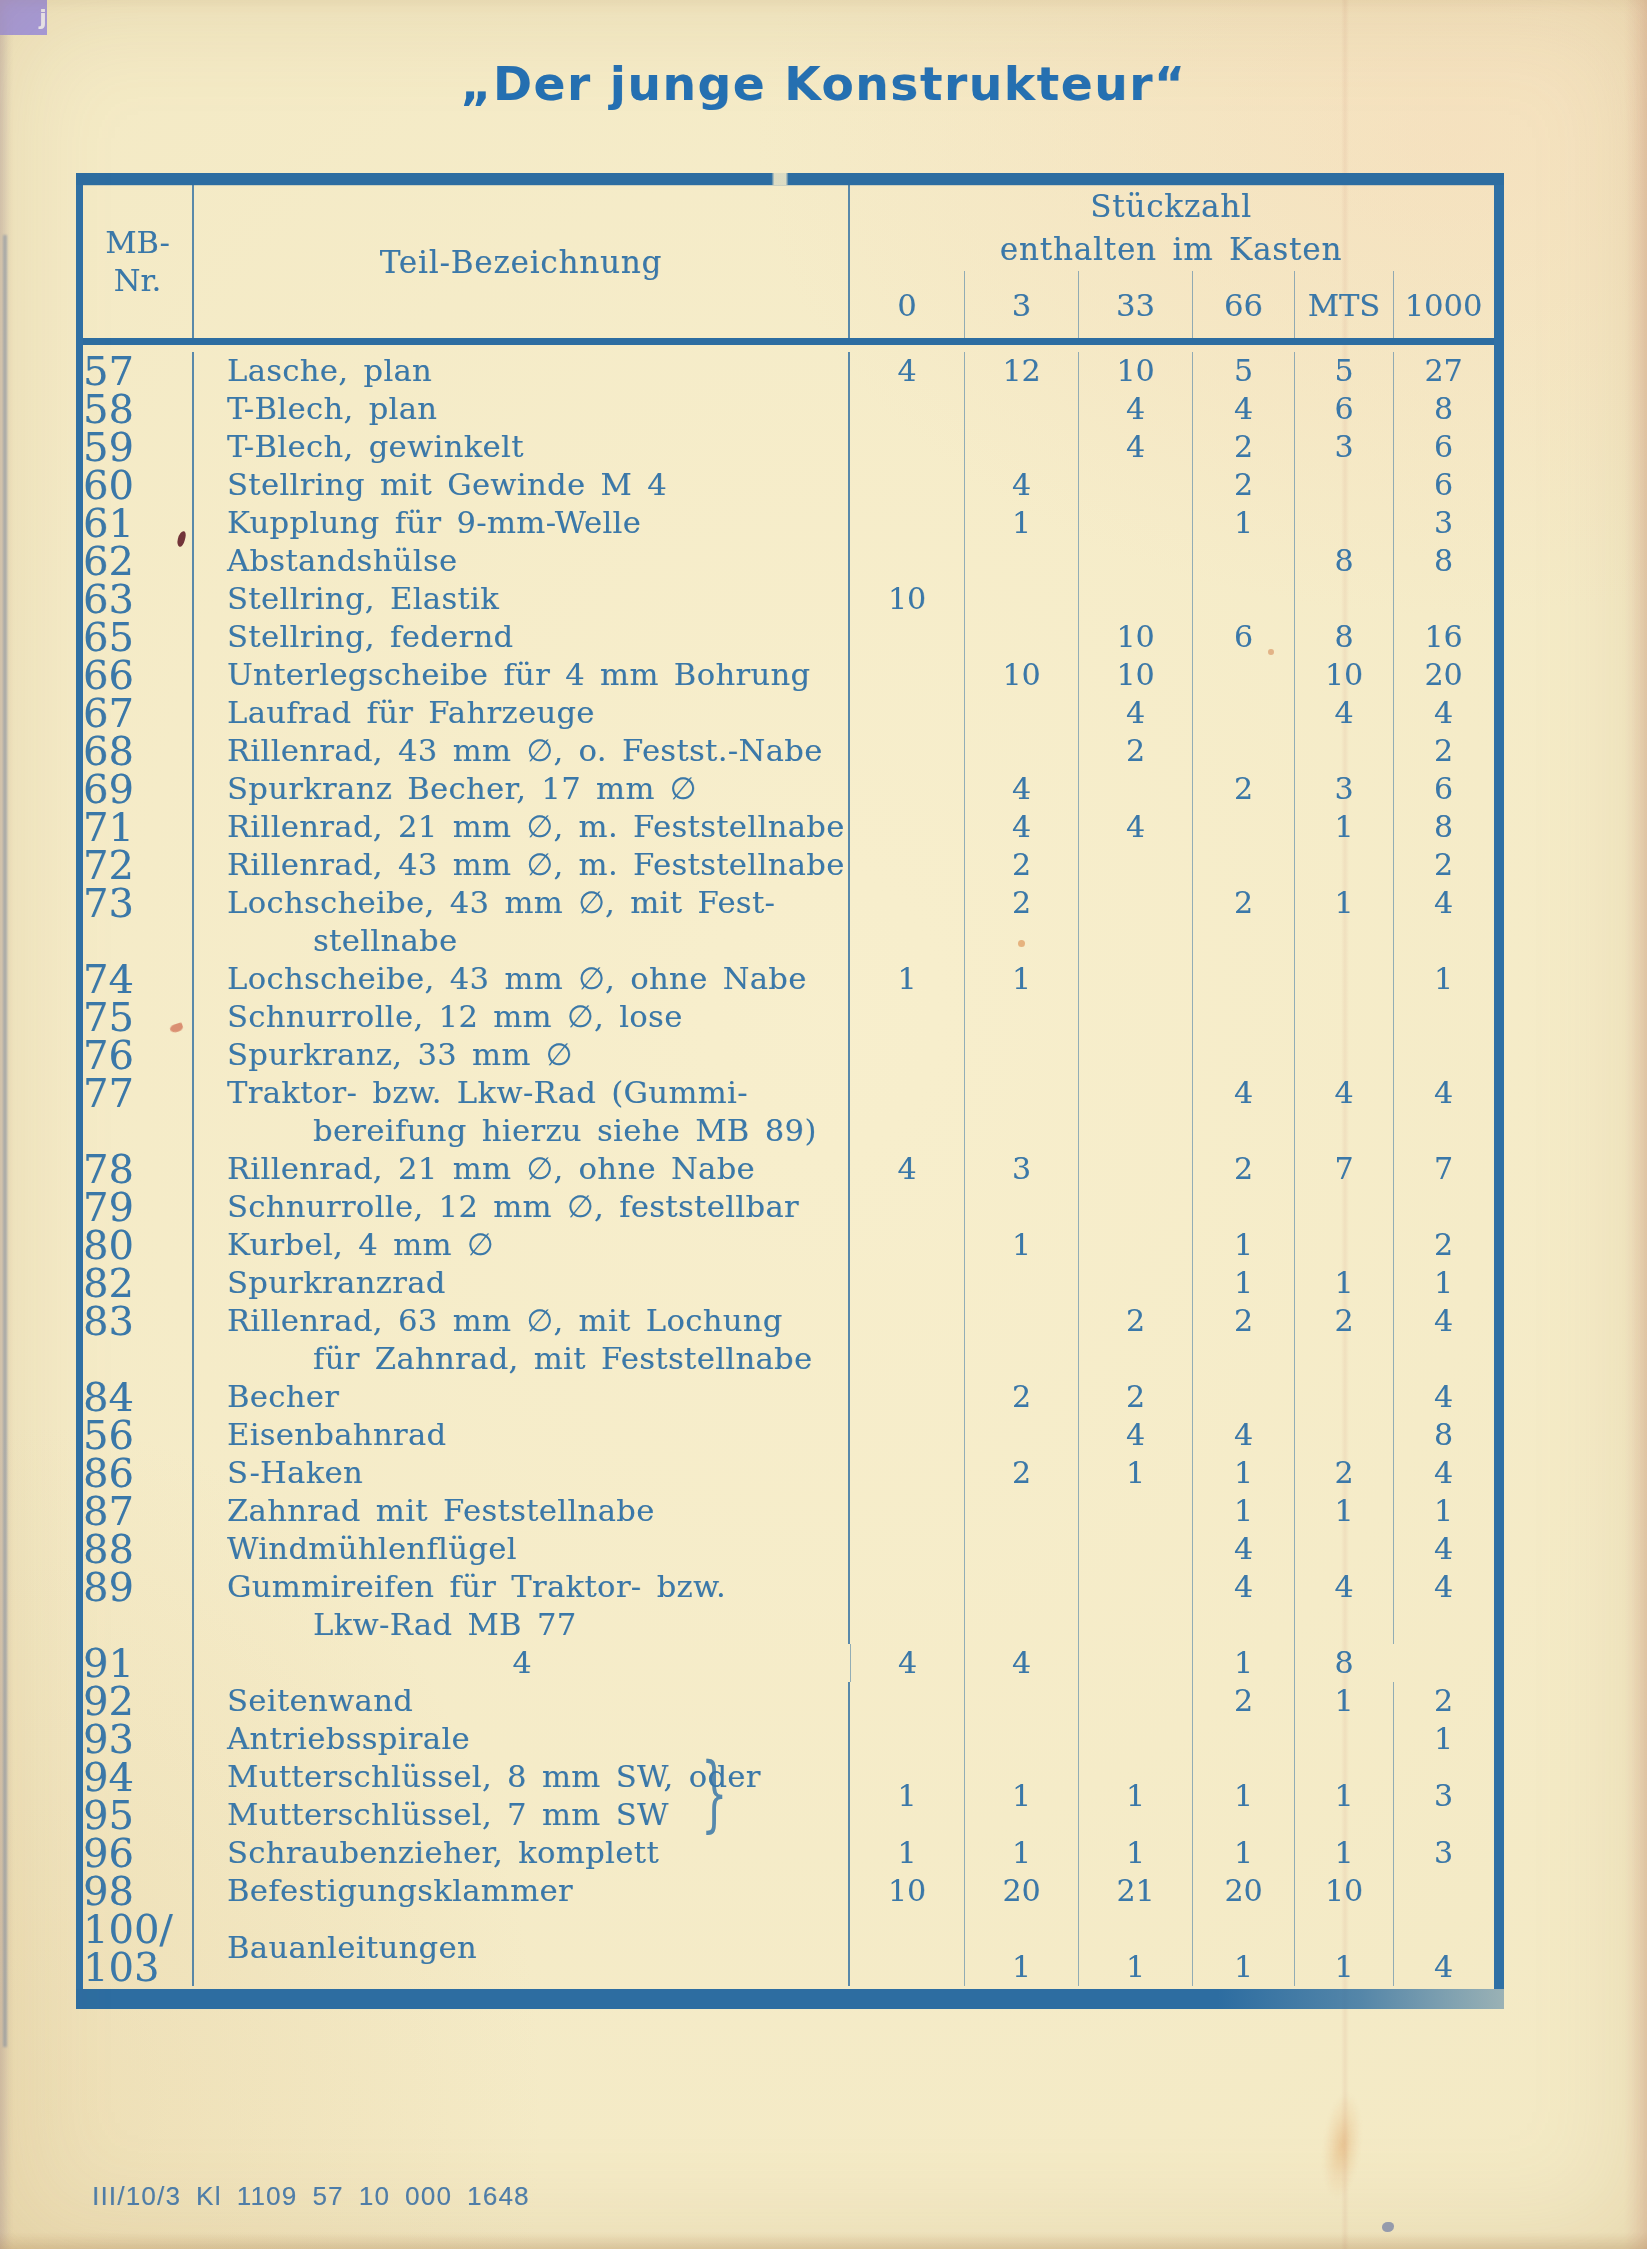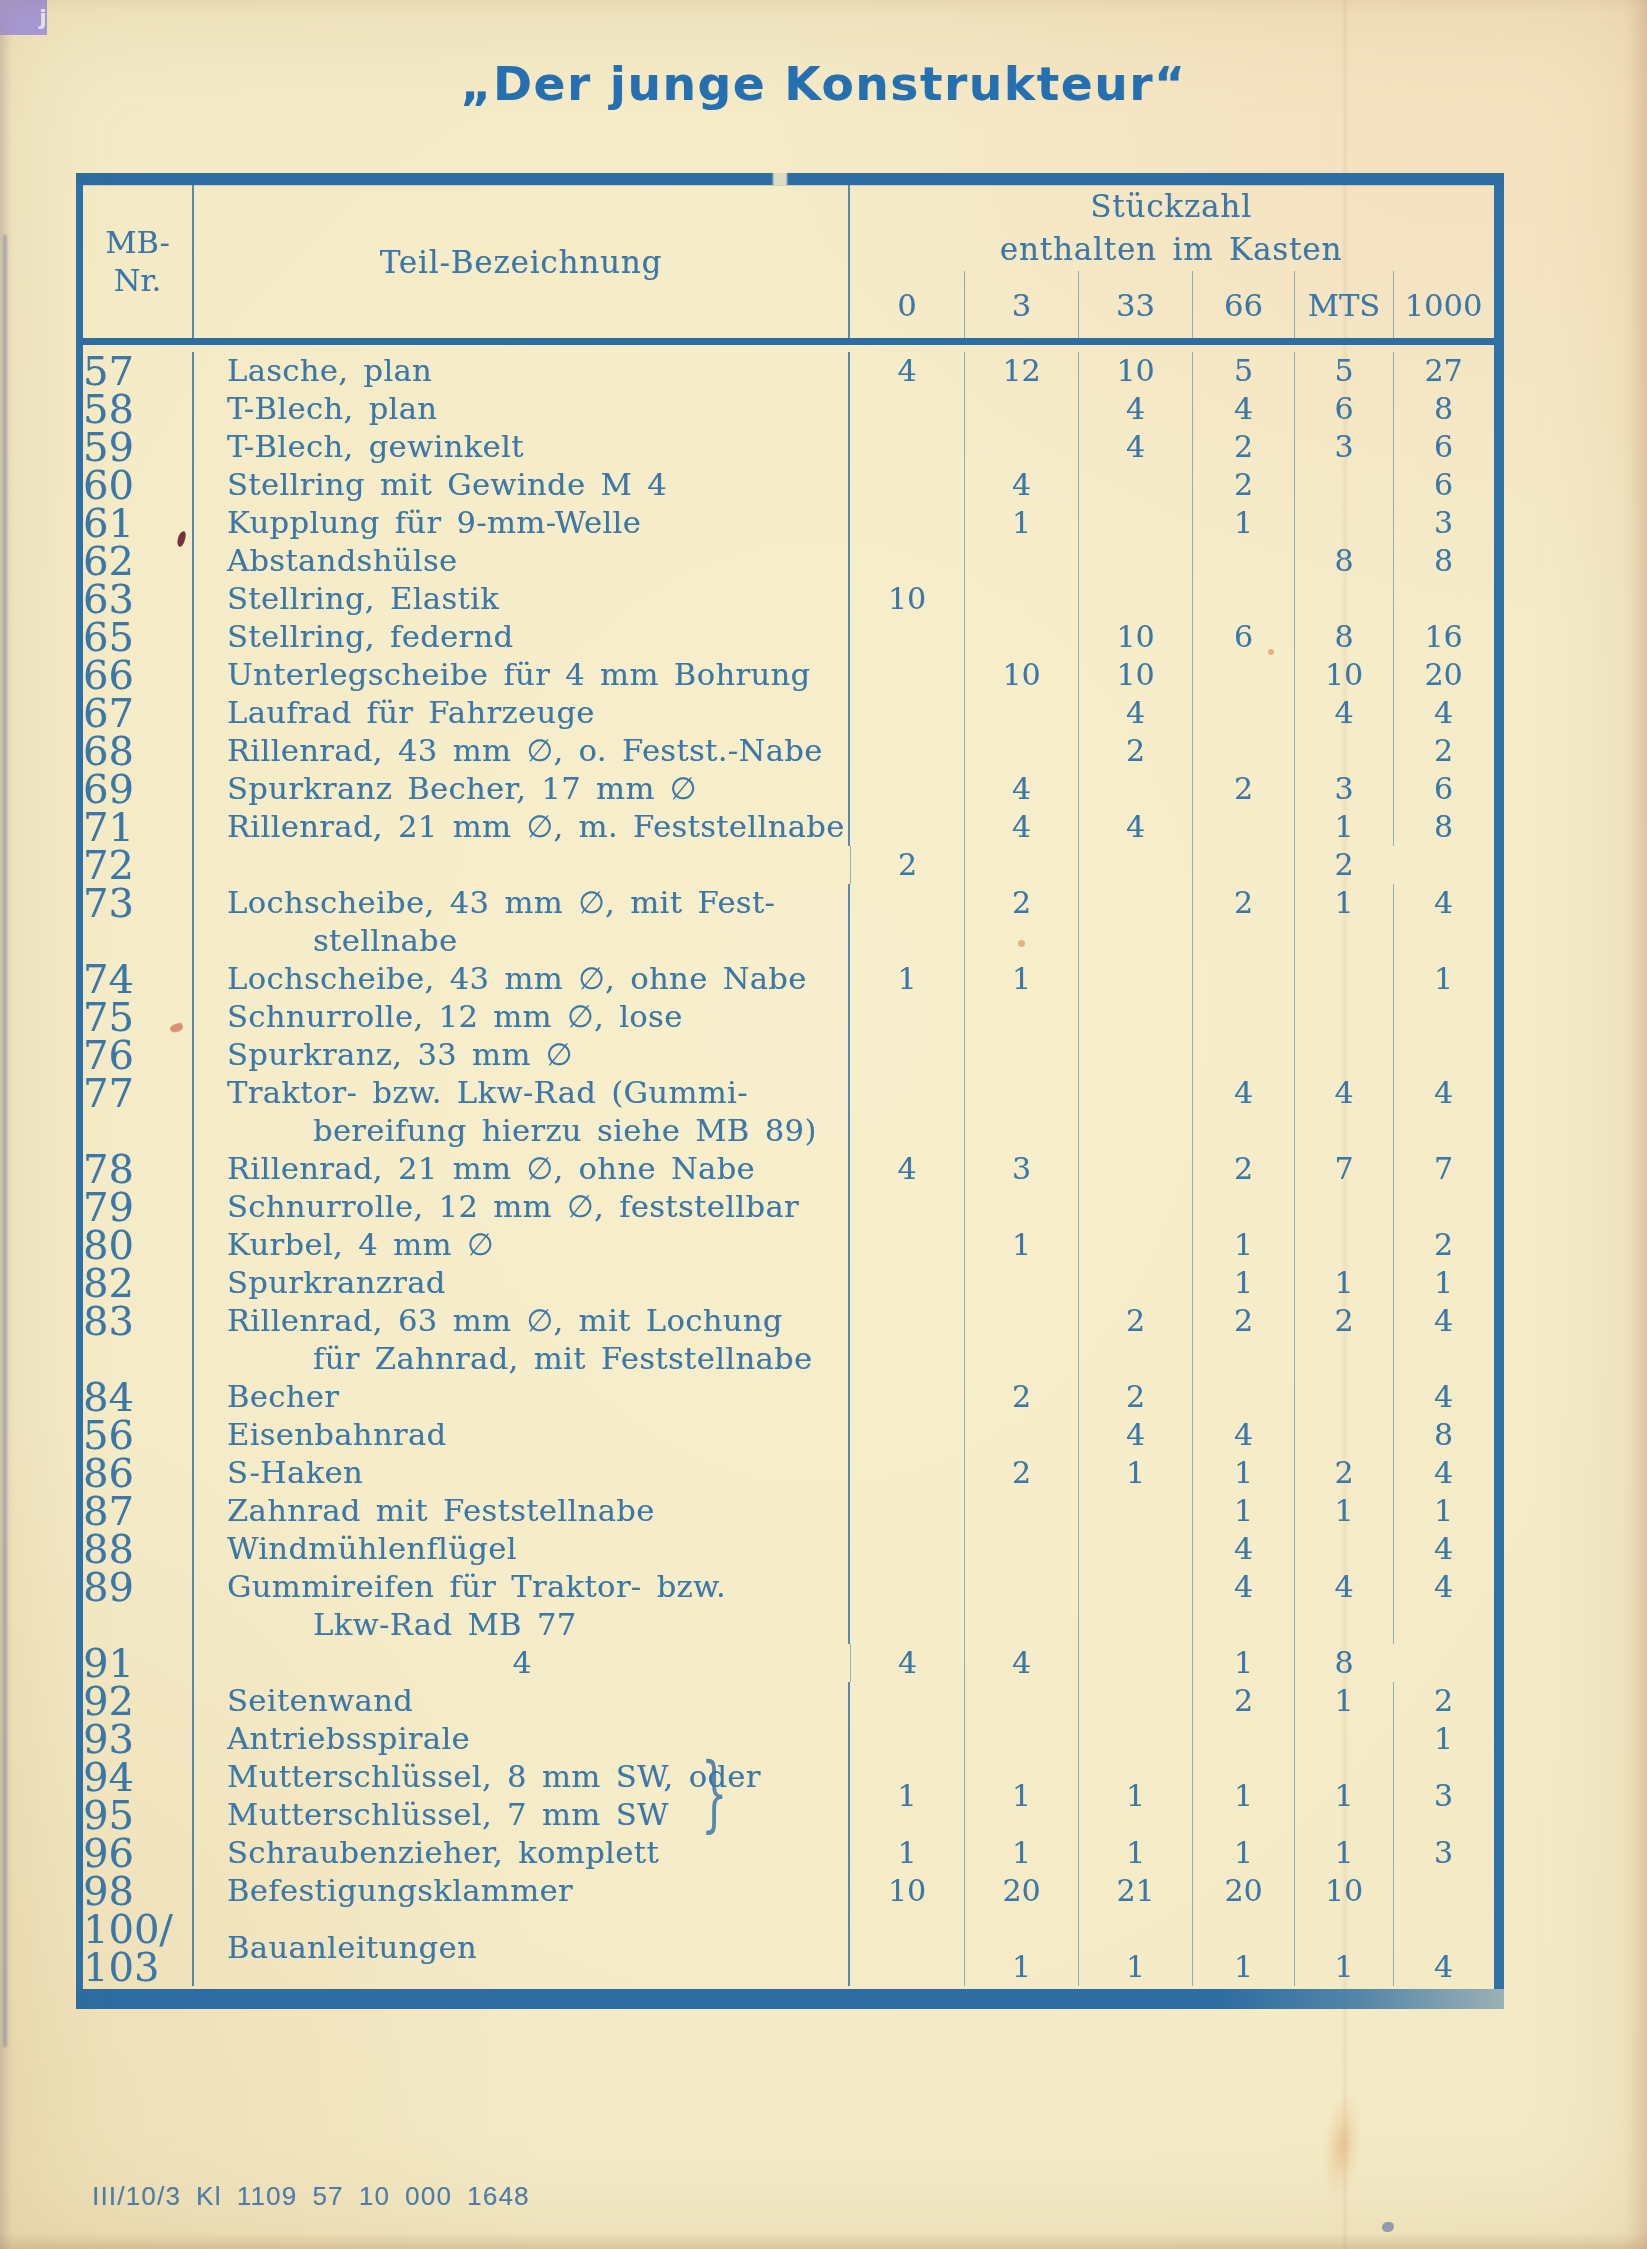--- a/index.html
+++ b/index.html
@@ -500,20 +500,23 @@
               <div class="line">1</div>
             </div>
             <div class="cell-val vsep">
               <div class="line">8</div>
             </div>
           </div>
           <div class="row h1 v-center">
             <div class="cell-mb">
               <div class="line">72</div>
             </div>
+            <div class="cell-desc">
+              <div class="line">Rillenrad, 43 mm ∅, m. Feststellnabe</div>
+            </div>
             <div class="cell-val">
               <div class="line"></div>
             </div>
             <div class="cell-val vsep">
               <div class="line">2</div>
             </div>
             <div class="cell-val vsep">
               <div class="line"></div>
             </div>
             <div class="cell-val vsep">

